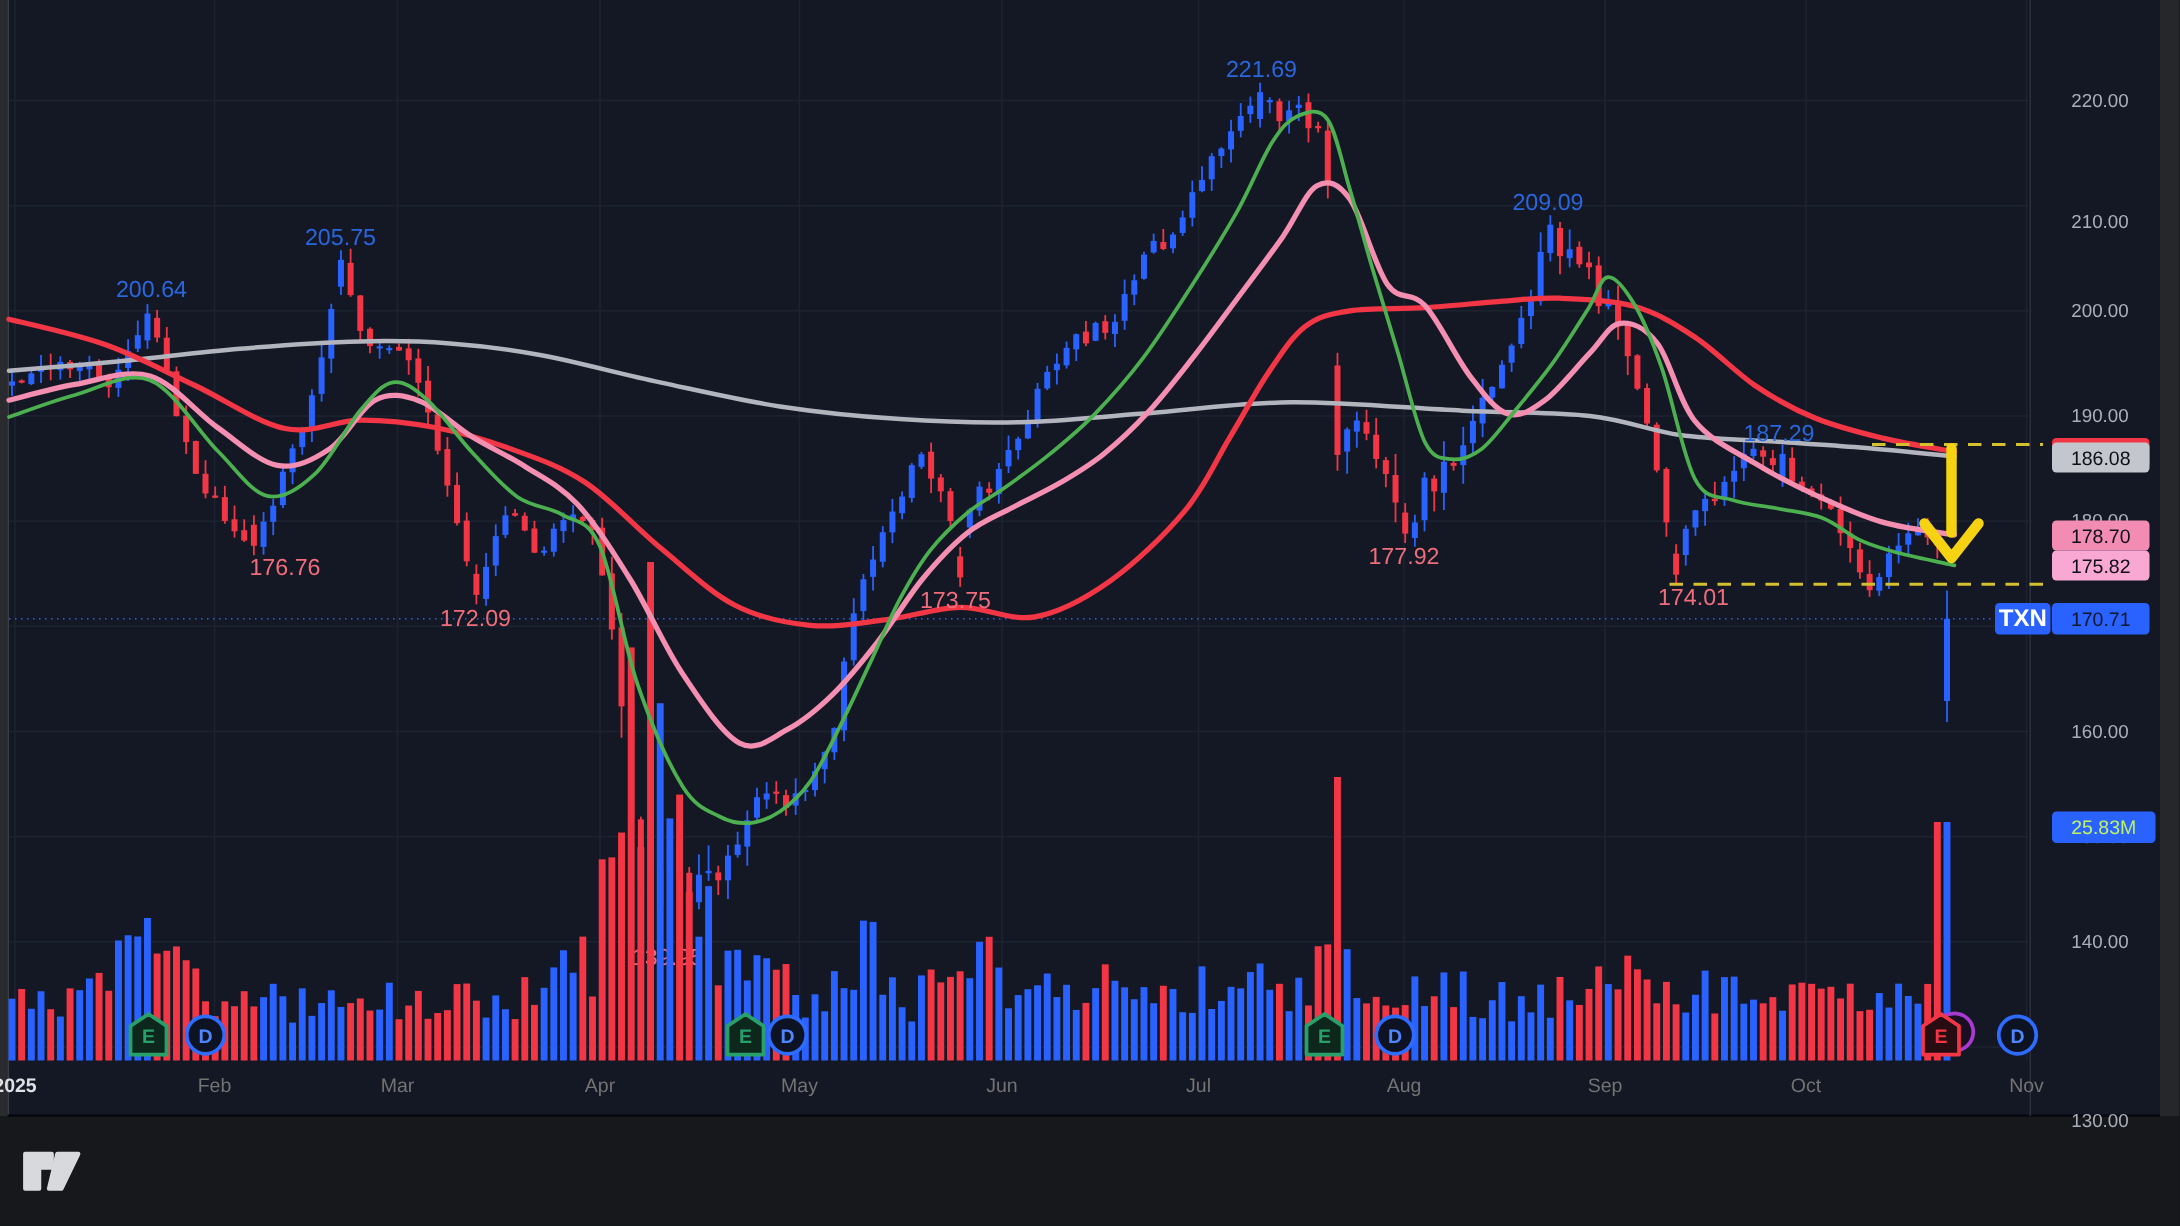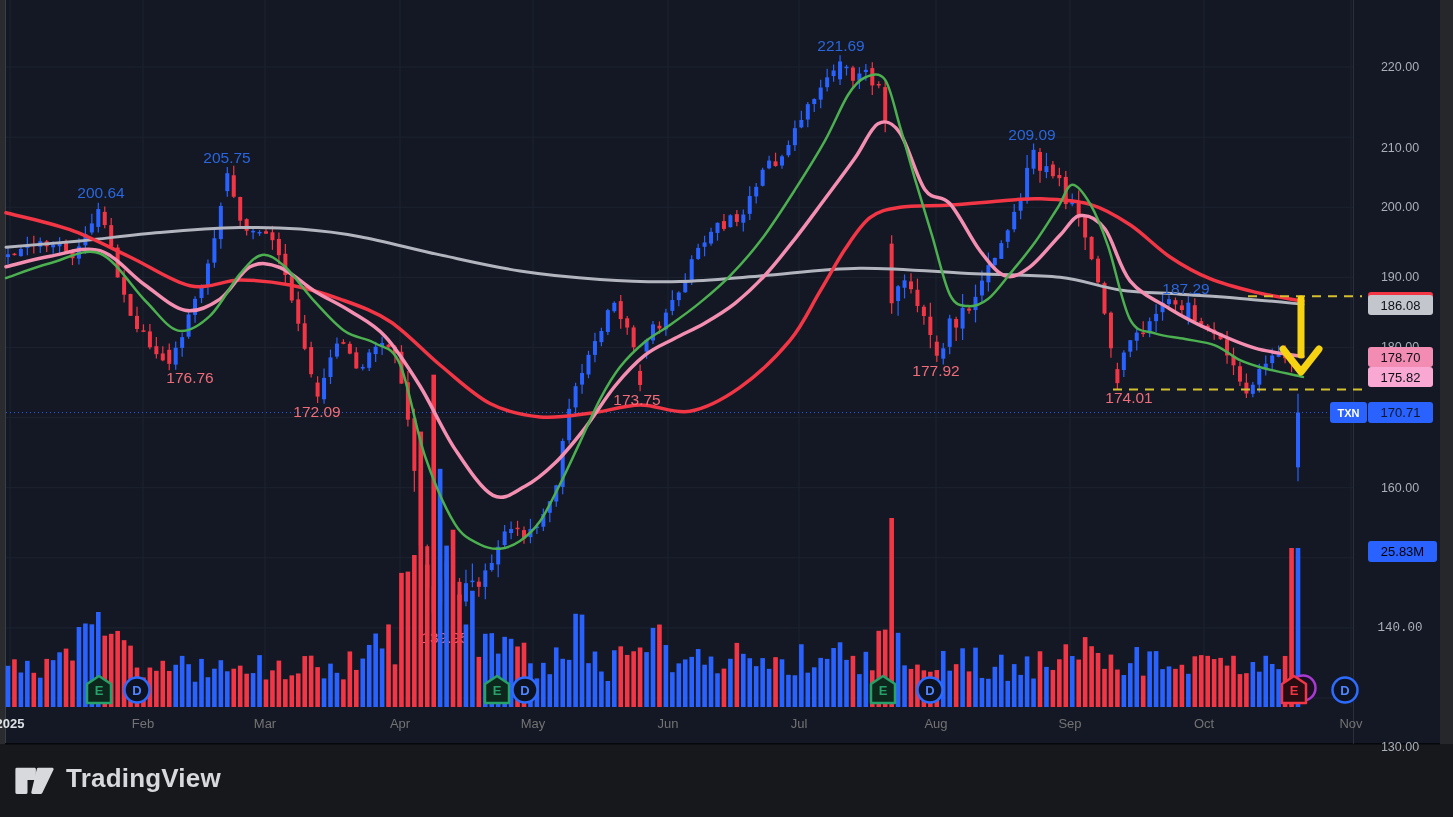--- a/index.html
+++ b/index.html
@@ -10,23 +10,23 @@
   .tick{position:absolute;left:1358px;width:84px;text-align:center;color:#a9aeb8;font-size:12.5px}
   .month{position:absolute;transform:translateX(-50%);top:716px;color:#737373;font-size:13px;white-space:nowrap}
   .month.year{font-weight:700;color:#dde0e5}
   .badge{position:absolute;left:1368px;width:65px;height:20px;border-radius:3px;
     display:flex;align-items:center;justify-content:center;font-size:13px;font-weight:400;color:#0d1017}
   #b-red-sliver{top:292px;background:#f23645}
   #b-gray{top:295px;background:#c3c6cc}
   #b-pink{top:347px;background:#f38cb3}
   #b-green{top:367px;background:#f9a8d4}
   #b-price{top:402px;background:#2962ff;color:#0f172a;height:21px}
-  #b-vol{top:541px;background:#2962ff;color:#000000;width:69px;height:21px}
+  #b-vol{top:541px;background:#2962ff;color:#bef264;width:69px;height:21px}
   #txn-tag{position:absolute;left:1330px;top:402px;width:37px;height:21px;background:#2962ff;
-    border-radius:3px;color:#fff;font-size:11px;font-weight:700;display:flex;align-items:center;justify-content:center}
+    border-radius:3px;color:#fff;font-size:16px;font-weight:700;display:flex;align-items:center;justify-content:center}
   #logo{position:absolute;left:14px;top:761px;display:flex;align-items:center;gap:11px}
   #logo-text{color:#d7d9dd;font-size:26px;font-weight:700;letter-spacing:.2px}
 </style>
 </head>
 <body>
 
 <div id="stage">
   <svg id="chart" width="1453" height="817">
       <rect x="0" y="0" width="1453" height="744" fill="#17181b"></rect>
       <rect x="5" y="0" width="1435" height="744" fill="#141824"></rect>
@@ -710,21 +710,21 @@
   <div id="overlay">
     <div id="axis-ticks">
         <div class="tick" style="top: 60px;">220.00</div>
         <div class="tick" style="top: 130.111px; margin-top: 11px;">210.00</div>
         <div class="tick" style="top: 200.222px;">200.00</div>
         <div class="tick" style="top: 270.333px;">190.00</div>
         <div class="tick" style="top: 340.444px;">180.00</div>
         <div class="tick" style="top: 410.556px;">170.00</div>
         <div class="tick" style="top: 480.667px;">160.00</div>
         <div class="tick" style="top: 550.778px;">150.00</div>
-        <div class="tick" style="top: 620.889px; font-family: Liberation Mono, monospace;">140.00</div>
+        <div class="tick" style="top: 620.889px;">140.00</div>
         <div class="tick" style="top: 696px; margin-top: 44px;">130.00</div>
       </div>
     <div id="month-labels">
         <div class="month year" style="left: 10px;">2025</div>
         <div class="month" style="left: 143px;">Feb</div>
         <div class="month" style="left: 265px;">Mar</div>
         <div class="month" style="left: 400px;">Apr</div>
         <div class="month" style="left: 533px;">May</div>
         <div class="month" style="left: 668px;">Jun</div>
         <div class="month" style="left: 799px;">Jul</div>
@@ -740,16 +740,15 @@
     <div class="badge" id="b-green">175.82</div>
     <div id="txn-tag">TXN</div>
     <div class="badge" id="b-price">170.71</div>
     <div class="badge" id="b-vol">25.83M</div>
 
     <div id="logo">
       <svg width="41" height="35" viewBox="0 0 44 36">
         <path d="M3 8 h19 v10 h-9 v15 h-10 z" fill="#d7d9dd" stroke="#d7d9dd" stroke-width="3" stroke-linejoin="round"></path>
         <path d="M26 8 L41 8 L29 33 L20 33 Z" fill="#d7d9dd" stroke="#d7d9dd" stroke-width="3" stroke-linejoin="round"></path>
       </svg>
-      <span id="logo-text">TradingView</span>
     </div>
   </div>
 </div>
 
 </body></html>

